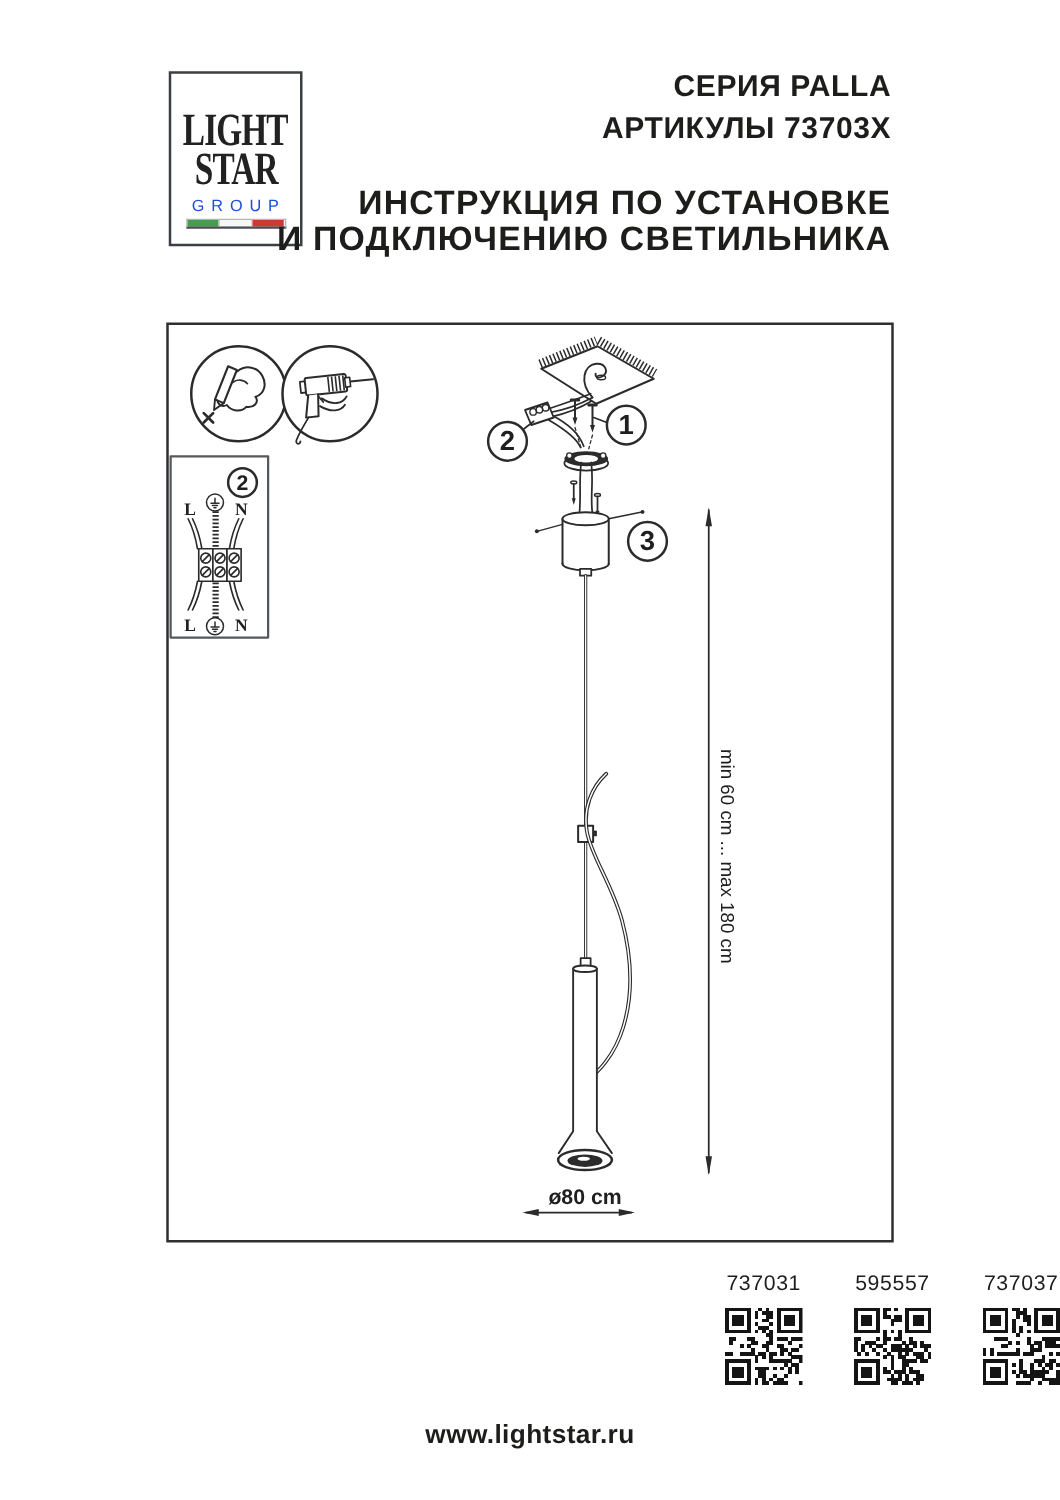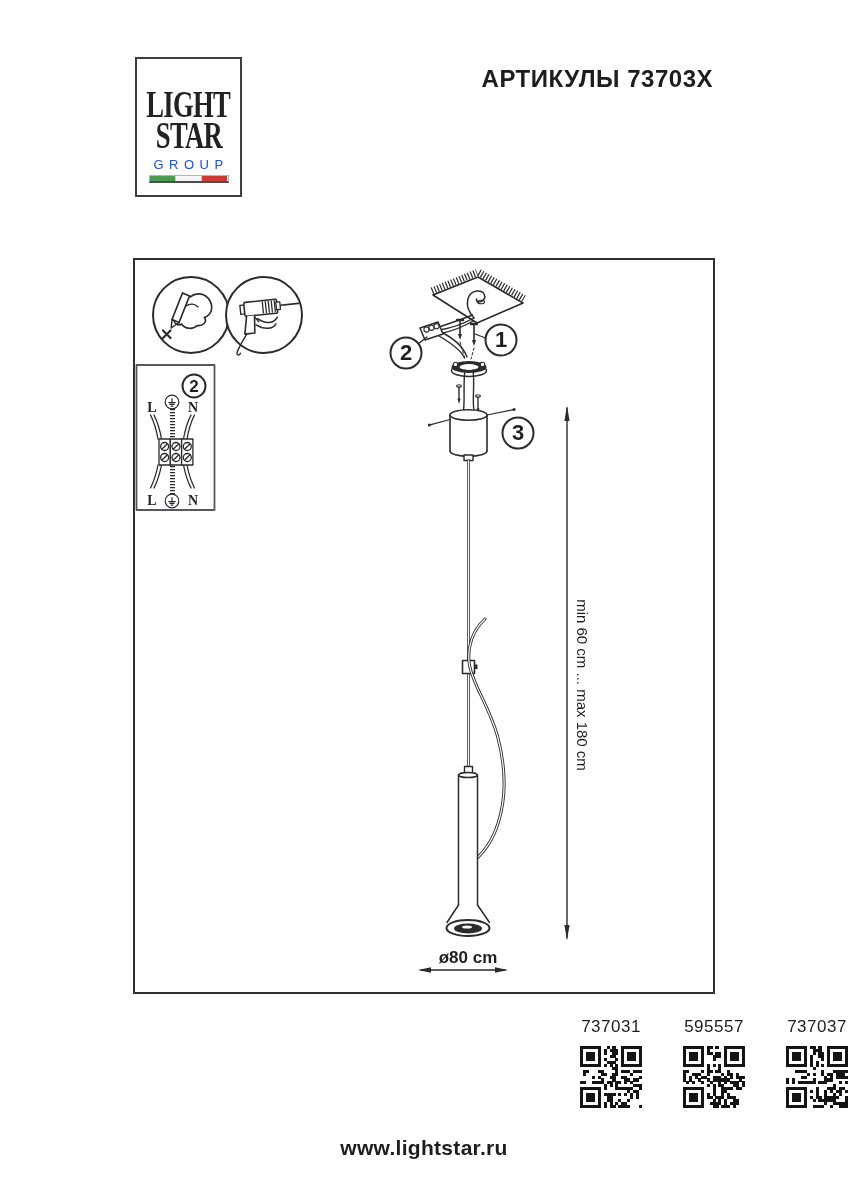--- a/index.html
+++ b/index.html
@@ -57,21 +57,26 @@
   <div class="logo-word">STAR</div>
   <div class="logo-group">GROUP</div>
   <div class="logo-flag">
     <span class="fl-g"></span>
     <span class="fl-w"></span>
     <span class="fl-r"></span>
   </div>
 </div>
 
 <div class="title-block">
+  <div class="tb-small">СЕРИЯ PALLA</div>
   <div class="tb-small second">АРТИКУЛЫ 73703X</div>
+  <div class="tb-main">
+    <div>ИНСТРУКЦИЯ ПО УСТАНОВКЕ</div>
+    <div>И ПОДКЛЮЧЕНИЮ СВЕТИЛЬНИКА</div>
+  </div>
 </div>
 
 <div class="frame">
 <svg width="582" height="736" viewBox="0 0 582 736">
   <g fill="none" stroke="#2b2b2b" stroke-linecap="round" stroke-linejoin="round">
 
     <g>
       <circle cx="58" cy="57" r="38" stroke-width="2" fill="#fff"></circle>
       <path d="M 49.5 35 L 39 61.5 M 56.5 38 L 46 64.5 M 49.5 35 L 56.5 38" stroke-width="1.7"></path>
       <path d="M 39 61.5 L 38.2 70 L 46 64.5 Z" stroke-width="1.5"></path>

